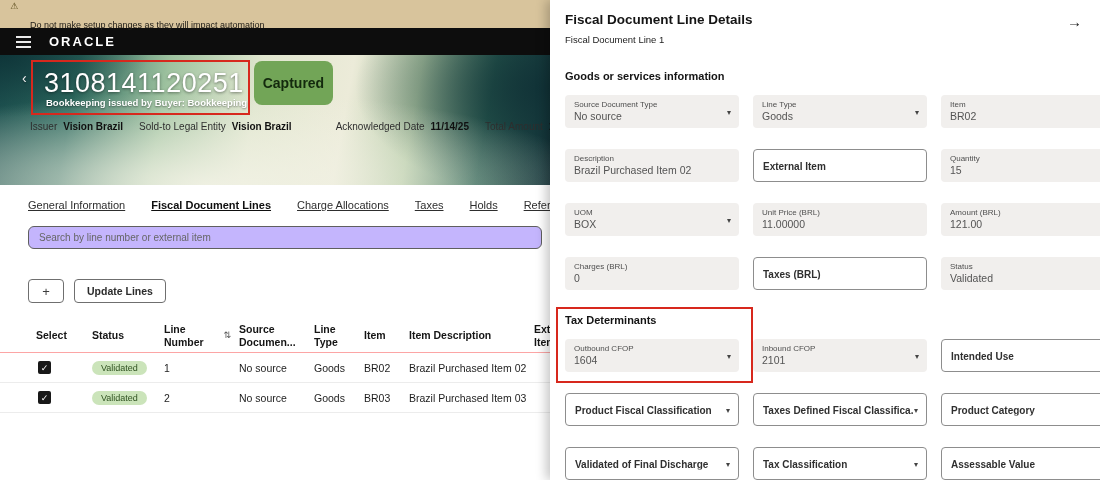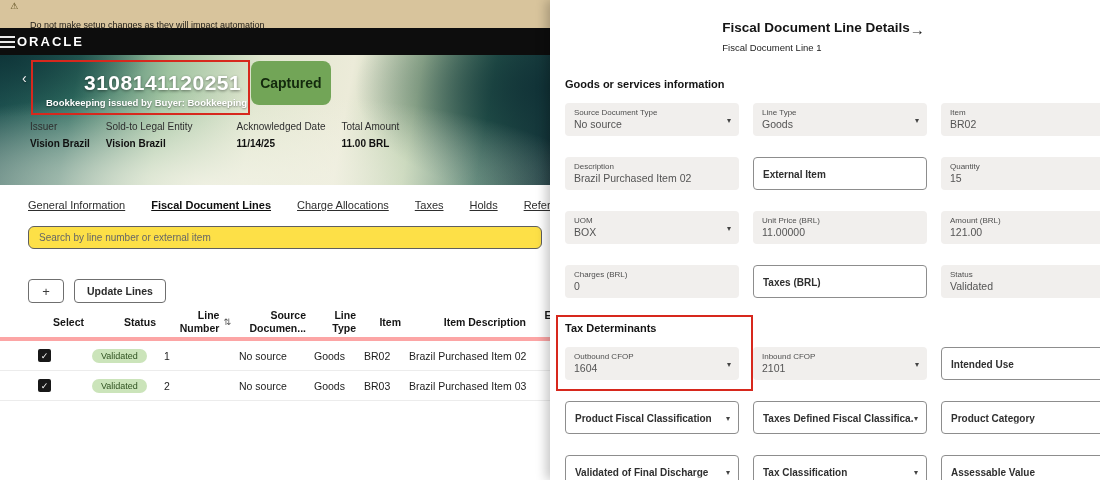--- a/index.html
+++ b/index.html
@@ -9,77 +9,77 @@
     font-family:"Liberation Sans","DejaVu Sans",sans-serif; background:#fff; color:#1d1d1d;
   }
 
   
   .left { position:absolute; left:0; top:0; width:550px; height:480px; overflow:hidden; background:#fff; }
 
   .warning { height:28px; background:#d8c49c; position:relative; }
   .wicon { position:absolute; left:10px; top:1px; font-size:9px; color:#4d3f0e; }
   .wtext { position:absolute; left:30px; top:20px; font-size:9px; color:#23201a; }
 
-  .topbar { height:27px; background:#0d0d0d; display:flex; align-items:center; gap:2px; }
+  .topbar { height:27px; background:#0d0d0d; display:flex; align-items:center; padding-left:16px; gap:18px; }
   .burger { width:15px; display:flex; flex-direction:column; gap:3px; cursor:pointer; }
   .burger i { height:2px; background:#e9e9e9; display:block; }
   .brand { color:#fff; font-weight:bold; font-size:13px; letter-spacing:2px; }
 
   .hero { height:130px; position:relative;
     background:
       radial-gradient(ellipse 240px 100px at 0% 0%, rgba(14,52,56,.95), rgba(14,52,56,0) 62%),
       radial-gradient(ellipse 540px 130px at 38% 100%, rgba(242,242,229,.92), rgba(242,242,229,0) 72%),
       radial-gradient(ellipse 300px 170px at 100% 25%, rgba(16,49,54,.95), rgba(16,49,54,0) 65%),
       linear-gradient(100deg,#1d5150 0%,#2e6b5f 14%,#9ec29f 30%,#e0e6cf 46%,#ecebd9 62%,#b2c9a4 74%,#2e6455 87%,#14333a 100%);
   }
   .back { position:absolute; left:22px; top:15px; color:#f4f4f4; font-size:14px; text-shadow:0 1px 2px rgba(0,0,0,.4); cursor:pointer; }
   .docrow { position:absolute; left:44px; top:6px; display:flex; align-items:center; gap:10px; }
-  .docnum { font-size:21px; font-weight:bold; color:#fff; text-shadow:0 1px 3px rgba(0,0,0,.45); letter-spacing:.5px;margin-left:40px; }
+  .docnum { font-size:27px; font-weight:normal; color:#fff; text-shadow:0 1px 3px rgba(0,0,0,.45); letter-spacing:.5px; }
   .badge { background:#72a557; color:#13290d; font-size:14px; font-weight:bold; padding:14px 9px; border-radius:8px; }
   .hsub { position:absolute; left:46px; top:42px; font-size:9.5px; font-weight:bold; color:#fff; text-shadow:0 1px 2px rgba(0,0,0,.45); }
   .inforow { position:absolute; left:30px; top:66px; display:flex; gap:16px; align-items:center; font-size:10px; color:#1c1c1c; white-space:nowrap; }
-  .info-item { display:flex; gap:6px; align-items:flex-start;flex-direction:column; }
+  .info-item { display:flex; gap:6px; align-items:center; }
   .info-item:nth-child(3) { margin-left:28px; }
   .il { color:#2e2e2e; }
   .iv { font-weight:bold; color:#101010; }
 
   .redbox { position:absolute; border:2px solid #d7281d; pointer-events:none; z-index:6; }
   .hero-box { left:31px; top:5px; width:219px; height:55px; }
 
   .tabs { display:flex; gap:26px; padding-left:28px; margin-top:9px; height:22px; align-items:center; white-space:nowrap; }
   .tab { font-size:11px; color:#2e2e2e; cursor:pointer;text-decoration:underline; }
   .tab.active { font-weight:bold; color:#0f0f0f; }
 
   .search { display:block; margin:10px 0 0 28px; width:514px; height:23px; border:1px solid #5f5f5f;
-    border-radius:6px; padding:0 10px; font-size:10px; color:#333; background:#fde047; outline:none;
+    border-radius:6px; padding:0 10px; font-size:10px; color:#333; background:#c4b5fd; outline:none;
     font-family:"Liberation Sans","DejaVu Sans",sans-serif; }
   .search::placeholder { color:#666; }
 
   .toolbar { display:flex; gap:10px; margin:30px 0 0 28px; }
   .btn { height:24px; border:1px solid #6f6f6f; border-radius:4px; background:#fff; color:#2b2b2b;
     display:flex; align-items:center; justify-content:center; cursor:pointer; }
   .btn-add { width:36px; font-size:13px; color:#3c3c3c; }
   .btn-update { padding:0 12px; font-size:10.5px; font-weight:bold; }
 
   .thead, .trow { display:grid; grid-template-columns:56px 72px 75px 75px 50px 45px 125px 60px;
     padding-left:36px; align-items:center; }
-  .thead { margin-top:4px; min-height:34px; border-bottom:4px solid #fca5a5;
-    font-size:10.5px; font-weight:bold; color:#151515; line-height:1.2;text-align:right; }
+  .thead { margin-top:16px; min-height:34px; border-bottom:1px solid #fca5a5;
+    font-size:10.5px; font-weight:bold; color:#151515; line-height:1.2; }
   .th { padding-right:8px; }
   .th-line { display:flex; align-items:center; gap:4px; }
   .sort { font-size:9px; color:#555; font-weight:normal; }
   .trow { height:30px; border-bottom:1px solid #ececec; font-size:10.5px; color:#1d1d1d; }
   .cb { width:13px; height:13px; background:#181818; border-radius:2px; color:#fff; font-size:9px;
     display:flex; align-items:center; justify-content:center; margin-left:2px; cursor:pointer; }
   .pill { background:#cbe4ba; color:#2f5220; font-size:9px; padding:2px 9px; border-radius:9px; display:inline-block; }
 
   
   .panel { position:absolute; left:550px; top:0; width:550px; height:480px; background:#fff;
     box-shadow:-4px 0 10px rgba(0,0,0,.22); overflow:hidden; }
-  .phead { display:flex; justify-content:center; align-items:flex-start; padding:20px 18px 0 15px; }
+  .phead { display:flex; justify-content:space-between; align-items:flex-start; padding:12px 18px 0 15px; }
   .ptitle { font-size:13.5px; font-weight:bold; color:#141414; }
   .psub { font-size:9.5px; color:#222; margin-top:7px; }
   .parrow { font-size:15px; color:#222; margin-top:1px; cursor:pointer; }
 
   .psection { margin:24px 0 0 15px; position:relative; }
   .psection.first { margin-top:25px; }
   .psection h3 { margin:0; font-size:11px; font-weight:bold; color:#141414; }
   .fgrid { display:grid; grid-template-columns:repeat(3,174px); column-gap:14px; row-gap:21px; margin-top:13px; }
   .field { height:33px; border-radius:4px; position:relative; background:#f1efed; cursor:pointer; }
   .field.outline { background:#fff; border:1px solid #8d8d8d; }

